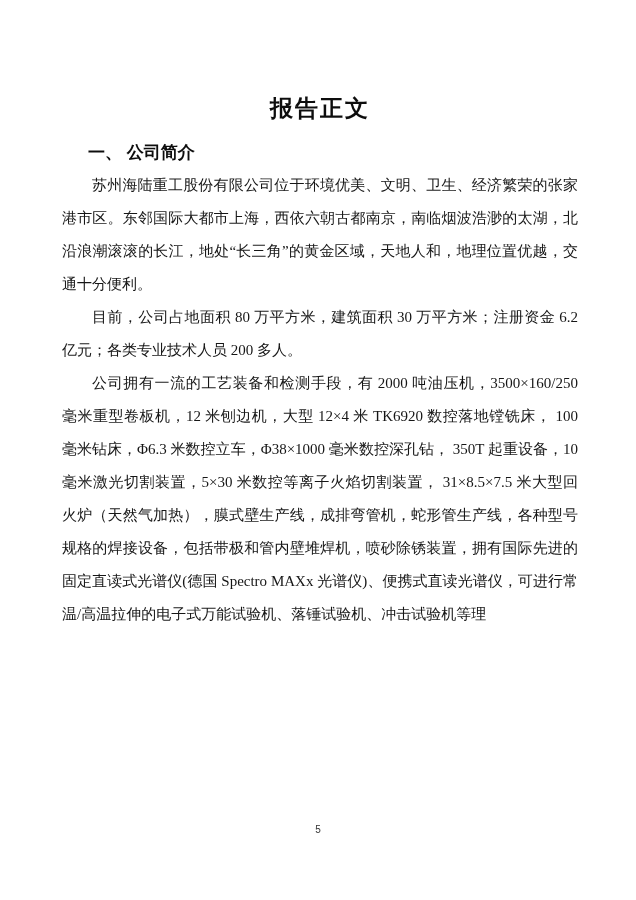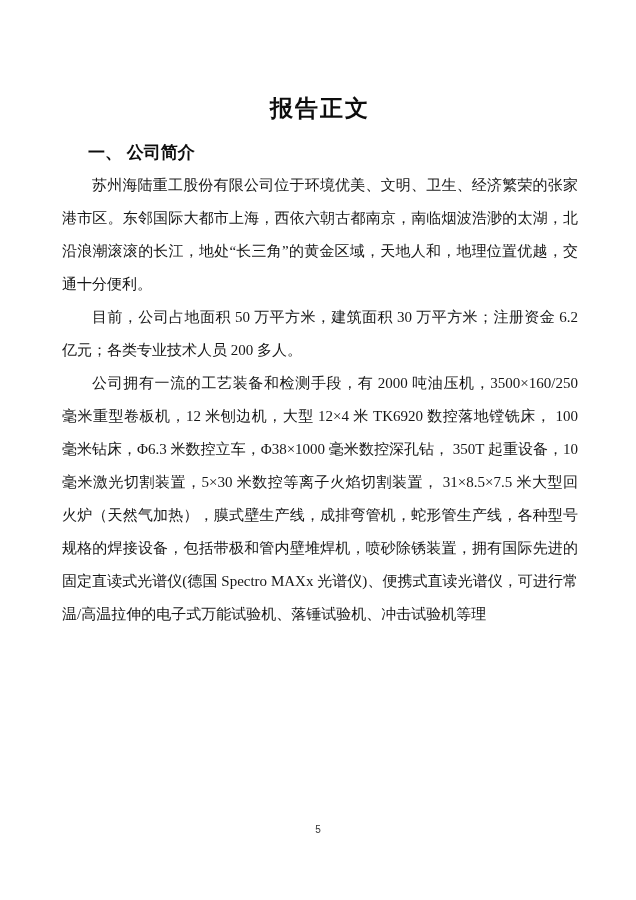--- a/index.html
+++ b/index.html
@@ -61,18 +61,18 @@
 </style>
 </head>
 <body>
 
 <div class="page">
   <div class="content">
     <h1 class="doc-title">报告正文</h1>
     <h2 class="section-heading">一、 公司简介</h2>
     <div class="body-text">
       <p>苏州海陆重工股份有限公司位于环境优美、文明、卫生、经济繁荣的张家港市区。东邻国际大都市上海，西依六朝古都南京，南临烟波浩渺的太湖，北沿浪潮滚滚的长江，地处“长三角”的黄金区域，天地人和，地理位置优越，交通十分便利。</p>
-      <p>目前，公司占地面积 50 万平方米，建筑面积 30 万平方米；注册资金 6.2 亿元；各类专业技术人员 200 多人。</p>
+      <p>目前，公司占地面积 80 万平方米，建筑面积 30 万平方米；注册资金 6.2 亿元；各类专业技术人员 200 多人。</p>
       <p>公司拥有一流的工艺装备和检测手段，有 2000 吨油压机，3500×160/250 毫米重型卷板机，12 米刨边机，大型 12×4 米 TK6920 数控落地镗铣床， 100 毫米钻床，Φ6.3 米数控立车，Φ38×1000 毫米数控深孔钻， 350T 起重设备，10 毫米激光切割装置，5×30 米数控等离子火焰切割装置， 31×8.5×7.5 米大型回火炉（天然气加热），膜式壁生产线，成排弯管机，蛇形管生产线，各种型号规格的焊接设备，包括带极和管内壁堆焊机，喷砂除锈装置，拥有国际先进的固定直读式光谱仪(德国 Spectro  MAXx 光谱仪)、便携式直读光谱仪，可进行常温/高温拉伸的电子式万能试验机、落锤试验机、冲击试验机等理</p>
     </div>
   </div>
   <div class="page-number">5</div>
 </div>
 
 </body></html>

